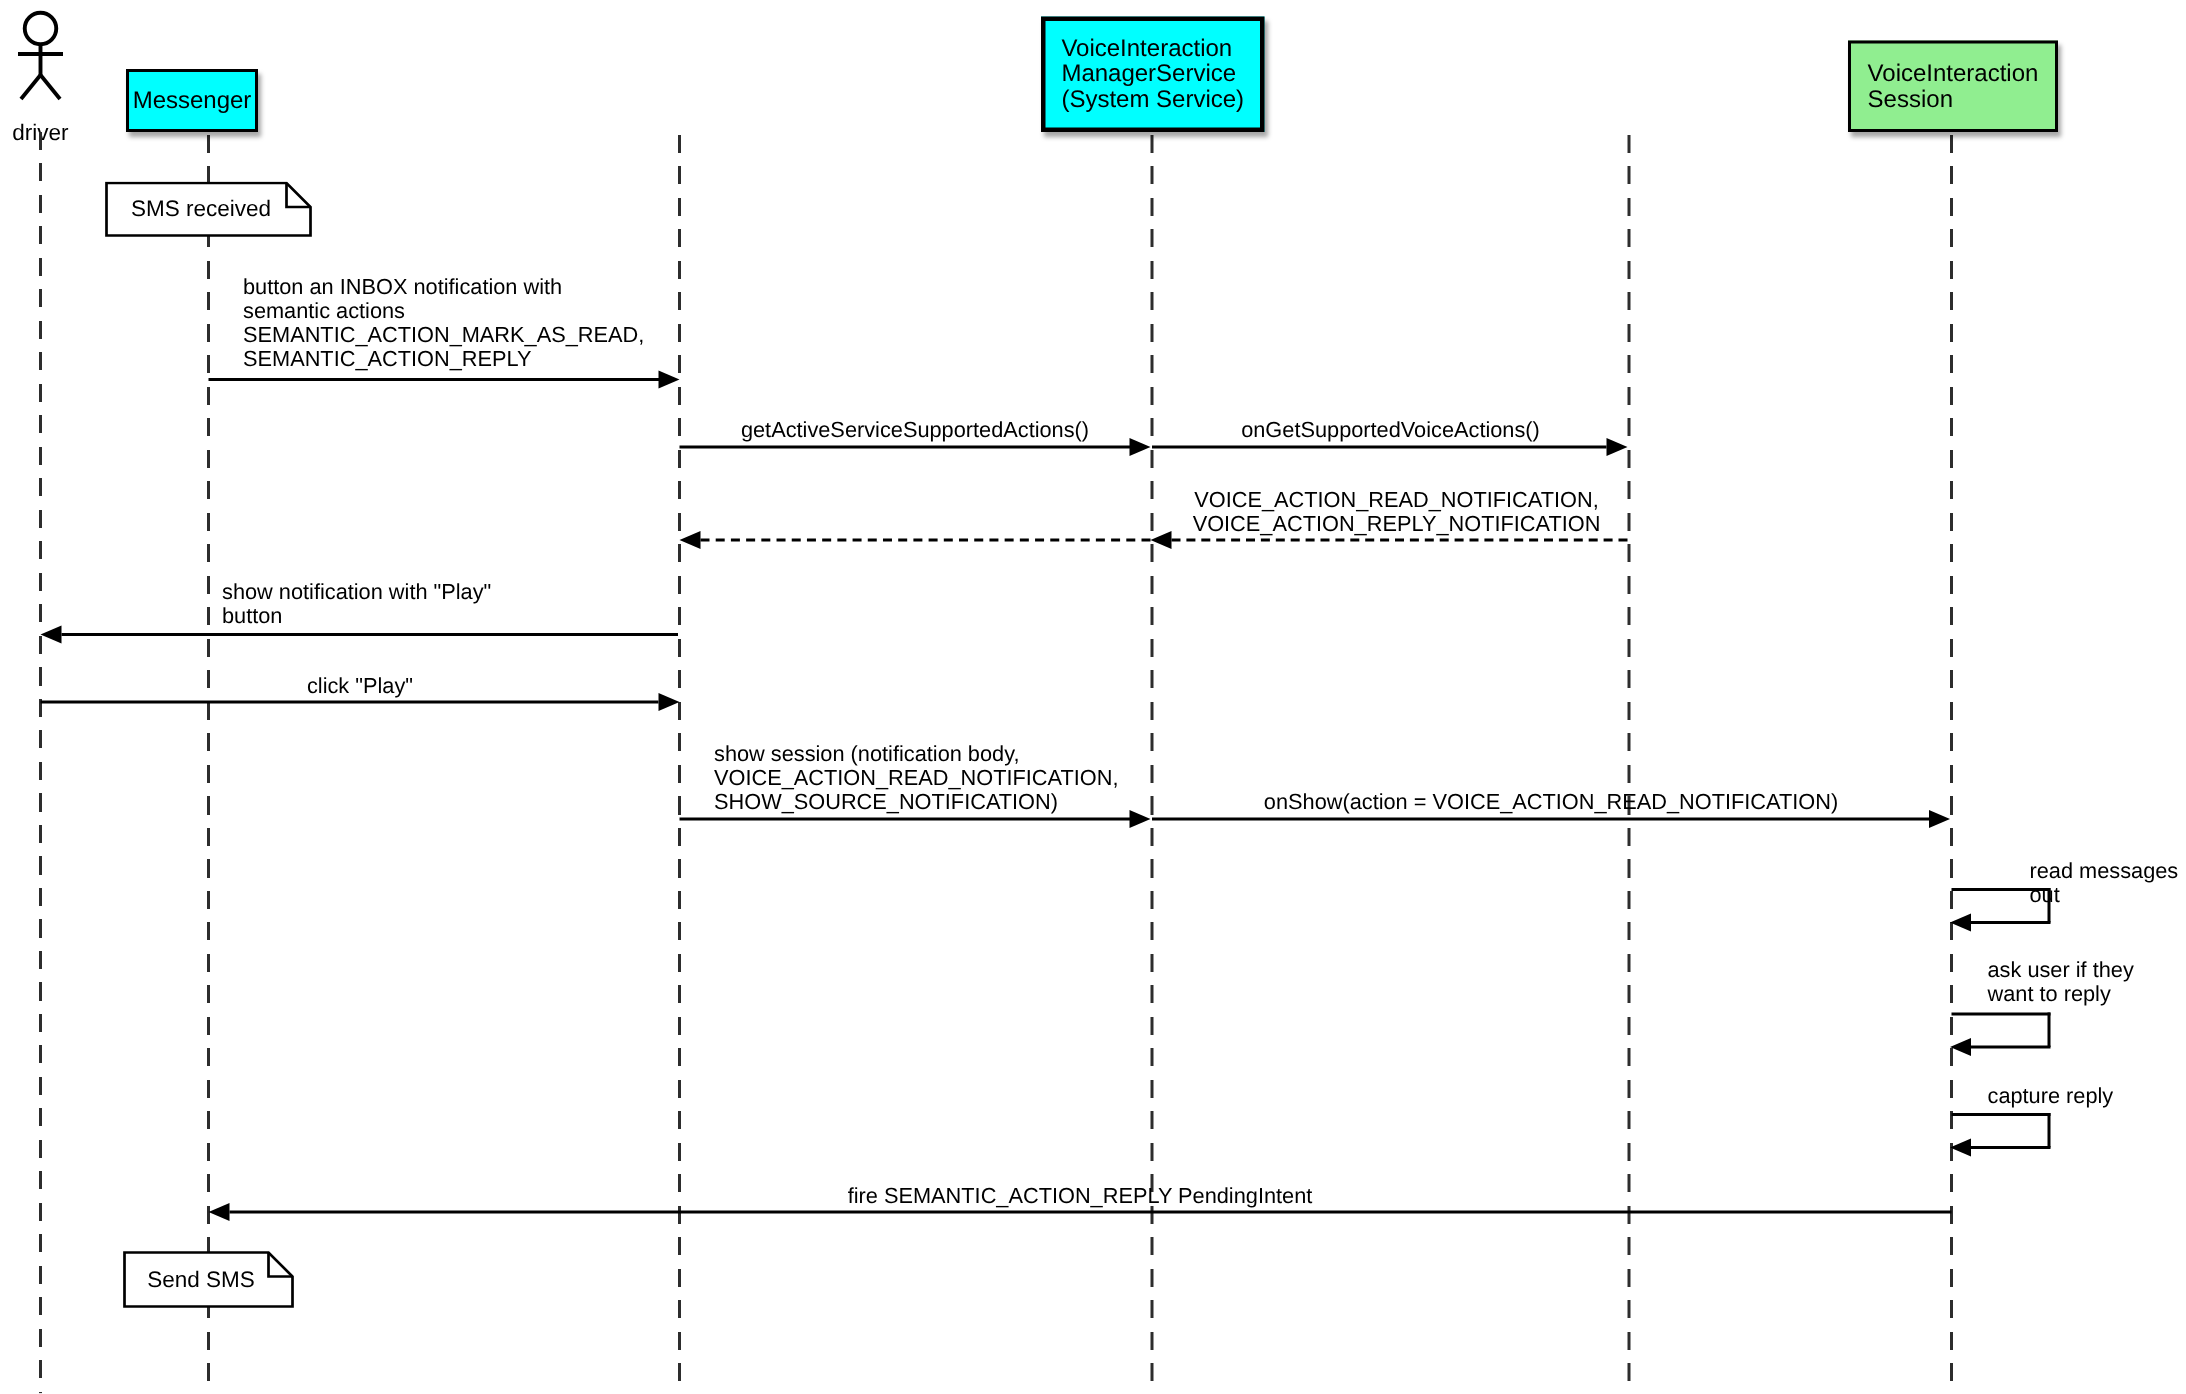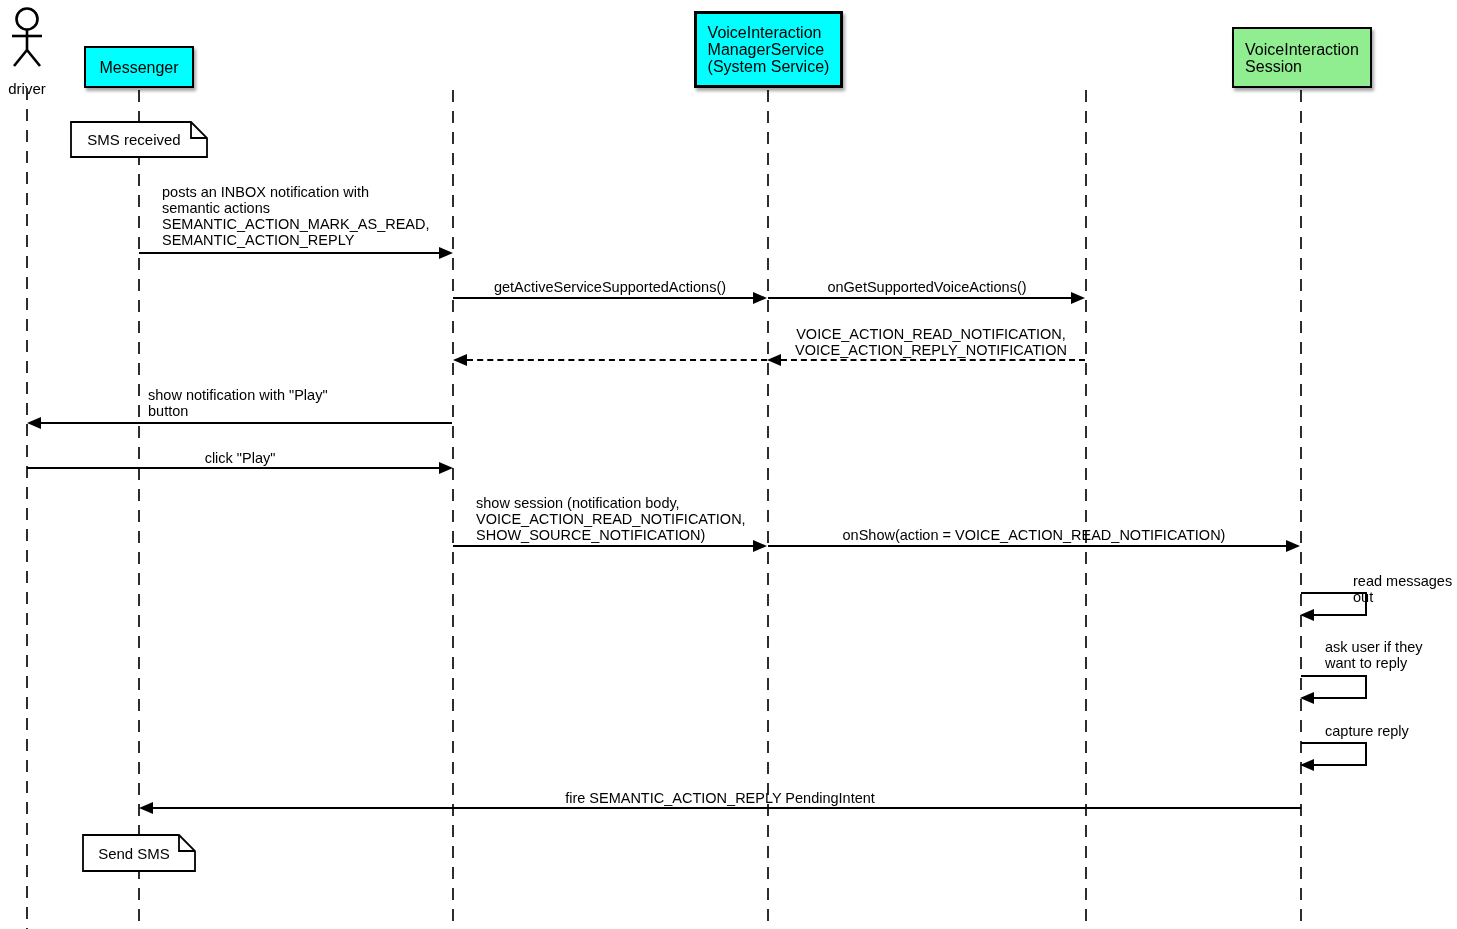--- a/index.html
+++ b/index.html
@@ -55,36 +55,36 @@
   </svg>
   <div class="actor-label" style="left:0px;top:80px;width:54px;">driver</div>
 
   <div class="lifeline" style="left:26px;top:88px;height:841px;"></div>
   <div class="lifeline" style="left:138px;top:90px;height:839px;"></div>
   <div class="lifeline" style="left:452px;top:90px;height:839px;"></div>
   <div class="lifeline" style="left:767px;top:90px;height:839px;"></div>
   <div class="lifeline" style="left:1085px;top:90px;height:839px;"></div>
   <div class="lifeline" style="left:1300px;top:90px;height:839px;"></div>
 
-  <div class="pbox" style="left: 84px; top: 46px; width: 110px; height: 42px; background-color: rgb(0, 255, 255);">Messenger</div>
+  <div class="pbox" style="left: 84px; top: 46px; width: 88px; height: 42px; background-color: rgb(0, 255, 255);">Messenger</div>
   <div class="pbox thick" style="left: 694px; top: 11px; width: 149px; height: 77px; background-color: rgb(0, 255, 255);">VoiceInteraction
 ManagerService
 (System Service)</div>
   <div class="pbox" style="left: 1232px; top: 27px; width: 140px; height: 61px; background-color: rgb(144, 238, 144);">VoiceInteraction
 Session</div>
 
   <div class="note" style="left:70px;top:121px;width:138px;height:37px;">
     <svg width="138" height="37" viewBox="0 0 138 37">
       <path d="M1 1 H121 L137 17 V36 H1 Z" fill="#ffffff" stroke="#000" stroke-width="1.8"></path>
       <path d="M121 1 V17 H137" fill="none" stroke="#000" stroke-width="1.8"></path>
     </svg>
     <div class="ntext">SMS received</div>
   </div>
 
-  <div class="mlabel" style="left:162px;top:184px;">posts an INBOX notification with
+  <div class="mlabel" style="left:162px;top:184px;">button an INBOX notification with
 semantic actions
 SEMANTIC_ACTION_MARK_AS_READ,
 SEMANTIC_ACTION_REPLY</div>
   <div class="line" style="left:139px;top:252px;width:302px;"></div>
   <div class="arr-r" style="left:439px;top:247px;"></div>
 
   <div class="mlabel mcenter" style="left:610px;top:279px;">getActiveServiceSupportedActions()</div>
   <div class="line" style="left:453px;top:297px;width:301px;"></div>
   <div class="arr-r" style="left:753px;top:292px;"></div>
 

